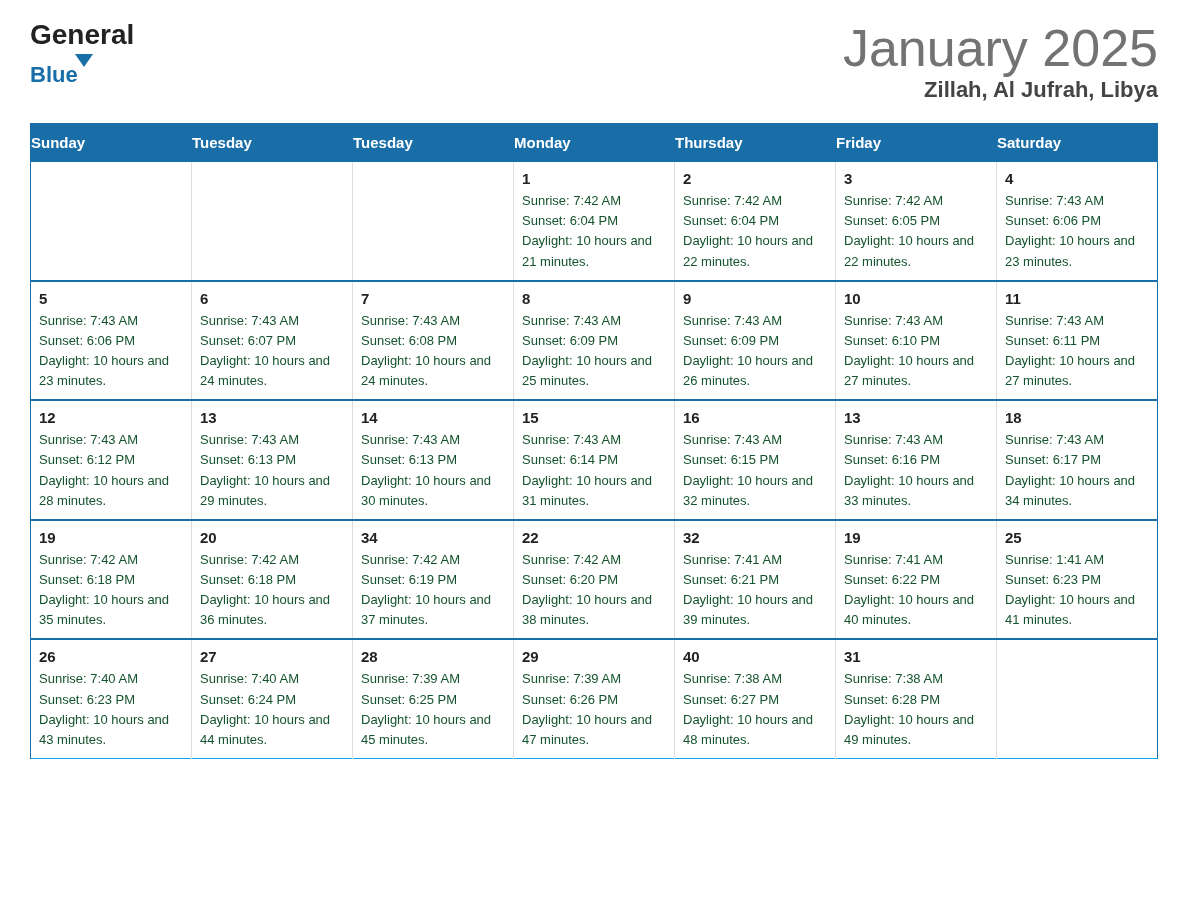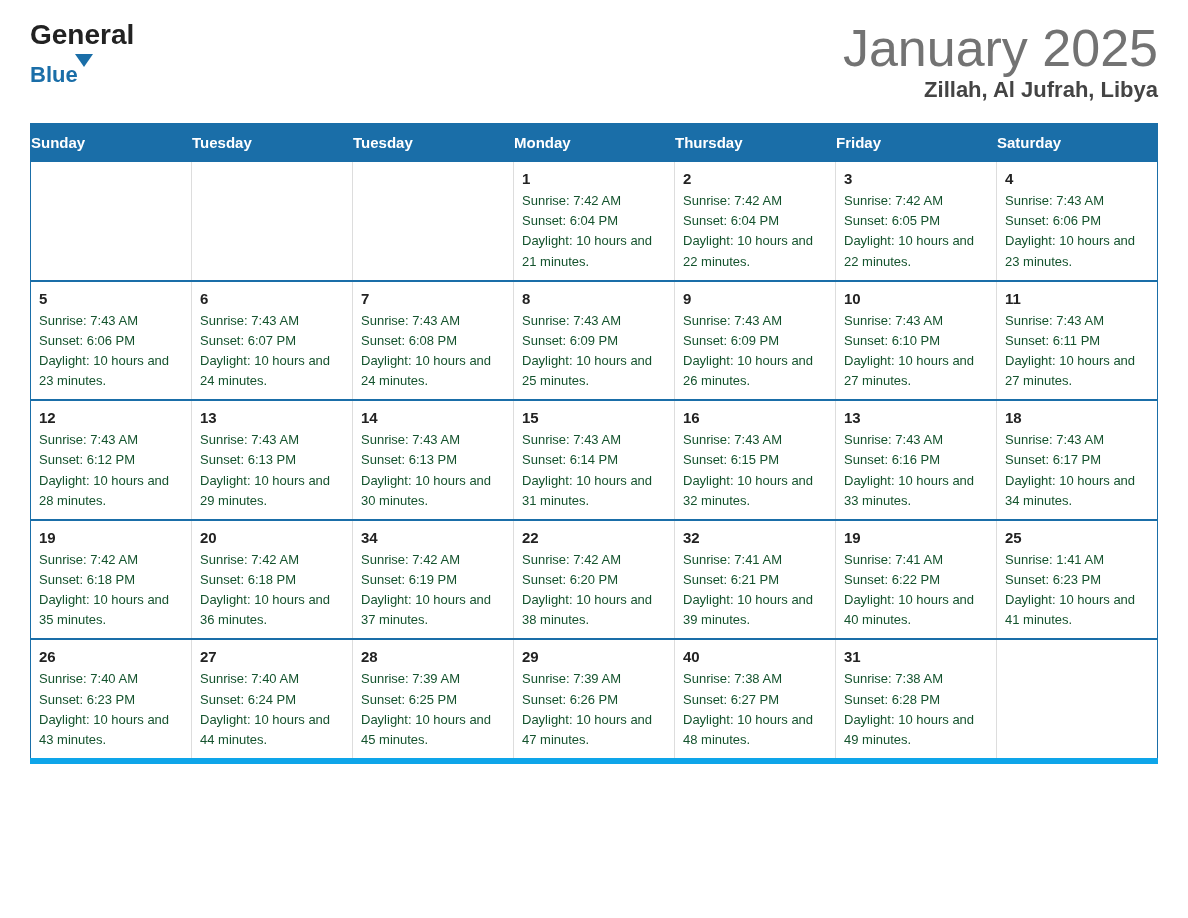--- a/index.html
+++ b/index.html
@@ -70,21 +70,21 @@
       color: #222;
       display: block;
       margin-bottom: 4px;
     }
     .day-info {
       font-size: 13px;
       color: #14532d;
       line-height: 1.55;
     }
     tbody tr:last-child {
-      border-bottom: 6px solid #0ea5e9;
+      border-bottom: 1px solid #0ea5e9;
       padding-left: 47px;
     }
     .logo-wrapper {
       display: flex;
       align-items: center;
       gap: 2px;
     }
     .logo-text-wrapper {
       display: flex;
       flex-direction: column;

